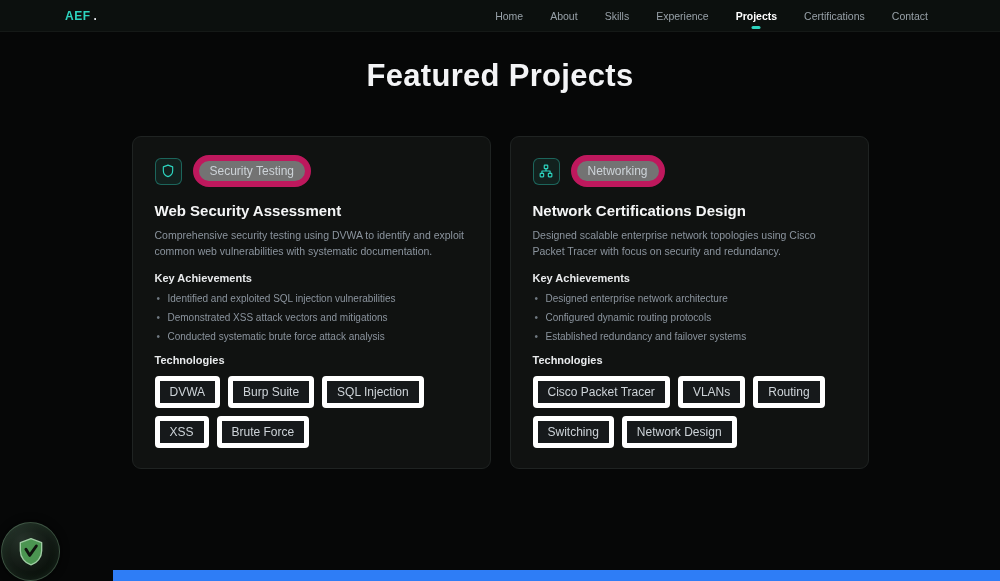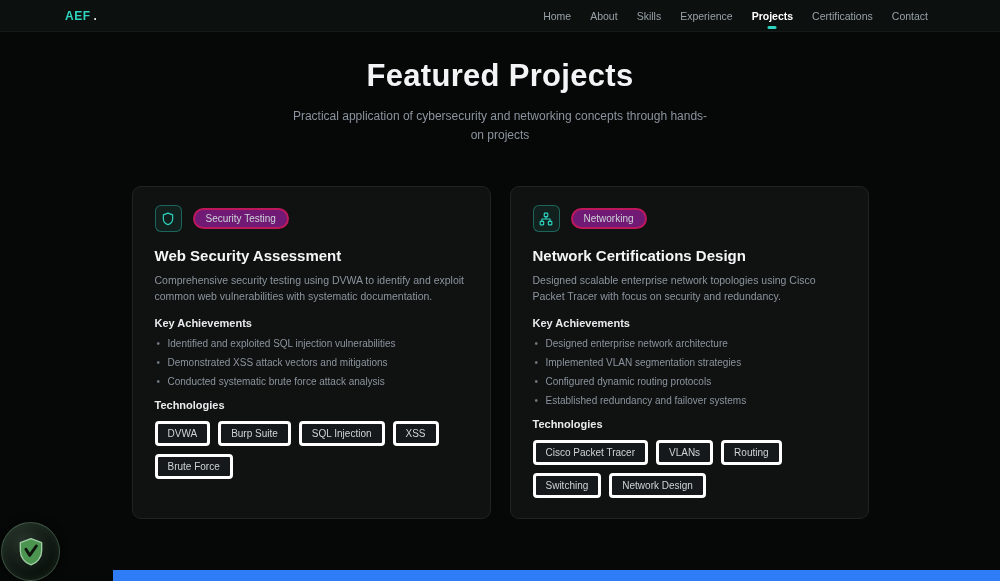--- a/index.html
+++ b/index.html
@@ -17,21 +17,21 @@
     background: #0c100e;
     border-bottom: 1px solid rgba(255,255,255,0.04);
     display: flex;
     align-items: center;
     justify-content: space-between;
     padding: 0 72px 0 65px;
   }
   .logo { cursor: pointer; font-size: 12px; font-weight: 700; letter-spacing: .5px; }
   .logo-text { color: #2dd4bf; }
   .logo-dot { color: #e5e7eb; margin-left: 3px; }
-  nav { display: flex; gap: 19px; align-items: center; }
+  nav { display: flex; gap: 27px; align-items: center; }
   .nav-item {
     color: #98a1a8;
     font-size: 10.5px;
     text-decoration: none;
     cursor: pointer;
     position: relative;
     white-space: nowrap;
   }
   .nav-item.active { color: #ffffff; font-weight: 700; }
   .nav-item.active::after {
@@ -82,24 +82,24 @@
     border-radius: 6px;
     background: rgba(45,212,191,0.08);
     border: 1px solid rgba(45,212,191,0.38);
     display: flex;
     align-items: center;
     justify-content: center;
     flex: none;
   }
   .icon-box svg { display: block; }
   .badge {
-    font-size: 10px;
+    font-size: 12px;
     color: #cdd3d8;
-    background: #701a75;
-    border: 2px solid #be185d;
+    background: #737373;
+    border: 6px solid #be185d;
     padding: 3px 11px;
     border-radius: 999px;
     white-space: nowrap;
   }
   .card-title { color: #f4f5f6; font-size: 15px; font-weight: 700; margin: 15px 0 8px; }
   .card-desc { color: #8b949e; font-size: 10.5px; line-height: 1.55; margin-bottom: 12px; }
   .sub-label { color: #e8eaec; font-size: 11px; font-weight: 700; margin: 12px 0 9px; }
   .achievements { list-style: none; }
   .achievements li {
     color: #8b949e;
@@ -110,24 +110,24 @@
   }
   .achievements li::before {
     content: "•";
     position: absolute;
     left: 2px;
     top: 0;
     color: #6f7880;
   }
   .tags { display: flex; flex-wrap: wrap; gap: 8px; margin-top: 10px; }
   .tag {
-    font-size: 10px;
+    font-size: 12px;
     color: #cdd3d8;
     background: #16191b;
-    border: 3px solid #ffffff;
+    border: 5px solid #ffffff;
     padding: 4px 10px;
     border-radius: 4px;
     white-space: nowrap;
   }
   
   .blue-bar {
     position: absolute;
     left: 113px;
     right: 0;
     bottom: 0;
@@ -164,21 +164,20 @@
     <a class="nav-item">Skills</a>
     <a class="nav-item">Experience</a>
     <a class="nav-item active">Projects</a>
     <a class="nav-item">Certifications</a>
     <a class="nav-item">Contact</a>
   </nav>
 </header>
 
 <section class="hero">
   <h1 class="section-title">Featured Projects</h1>
-  <p class="subtitle">Practical application of cybersecurity and networking concepts through hands-on projects</p>
 
   <div class="cards">
 
     <article class="card">
       <div class="card-head">
         <div class="icon-box">
           <svg width="14" height="14" viewBox="0 0 24 24" fill="none" stroke="#2dd4bf" stroke-width="2" stroke-linejoin="round">
             <path d="M12 2 L4 5 v6 c0 5 3.4 9.3 8 10.7 C16.6 20.3 20 16 20 11 V5 Z"></path>
           </svg>
         </div>
@@ -212,21 +211,20 @@
             <path d="M12 8 v4 M12 12 H5 v4 M12 12 h7 v4"></path>
           </svg>
         </div>
         <span class="badge">Networking</span>
       </div>
       <h2 class="card-title">Network Certifications Design</h2>
       <p class="card-desc">Designed scalable enterprise network topologies using Cisco Packet Tracer with focus on security and redundancy.</p>
       <h3 class="sub-label">Key Achievements</h3>
       <ul class="achievements">
         <li>Designed enterprise network architecture</li>
-        <li>Implemented VLAN segmentation strategies</li>
         <li>Configured dynamic routing protocols</li>
         <li>Established redundancy and failover systems</li>
       </ul>
       <h3 class="sub-label">Technologies</h3>
       <div class="tags">
         <span class="tag">Cisco Packet Tracer</span>
         <span class="tag">VLANs</span>
         <span class="tag">Routing</span>
         <span class="tag">Switching</span>
         <span class="tag">Network Design</span>

